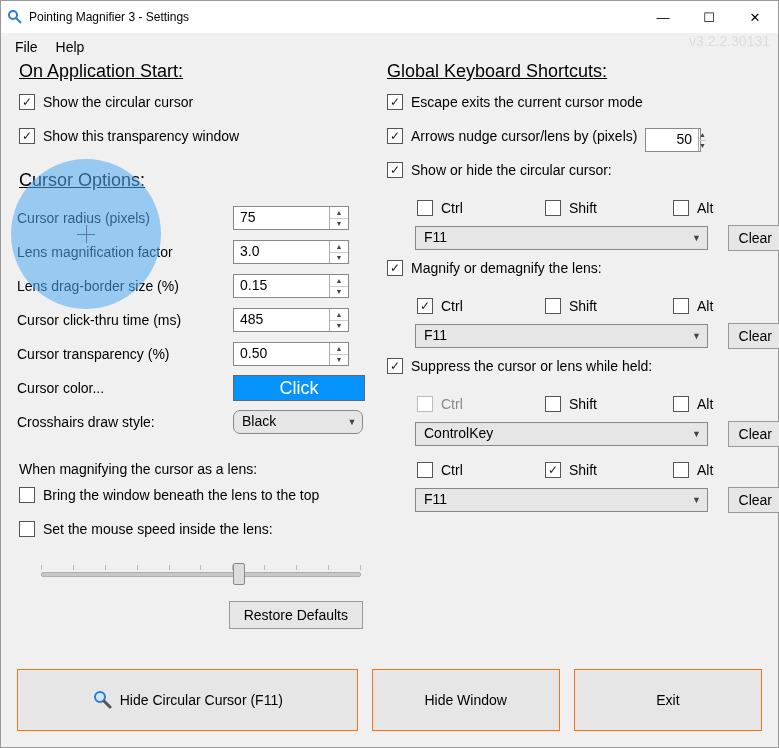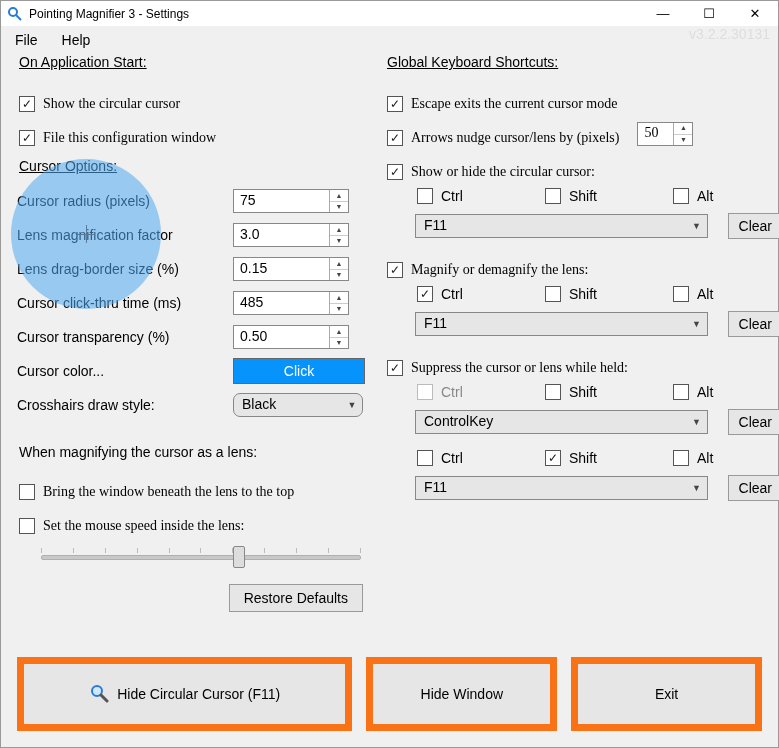--- a/index.html
+++ b/index.html
@@ -1,61 +1,61 @@
 <!DOCTYPE html>
 <html><head>
 <meta charset="utf-8">
 <style>
   html,body{margin:0;padding:0;font-family:"Segoe UI",Tahoma,sans-serif;font-size:13px;color:#000;}
   body{background:#fff;width:779px;height:748px;overflow:hidden;}
   .window{width:779px;height:748px;border:1px solid #999;background:#f0f0f0;box-sizing:border-box;display:flex;flex-direction:column;}
-  .titlebar{height:25px;background:#fff;display:flex;align-items:center;padding:0 0 0 6px;border-bottom:0;}
+  .titlebar{height:32px;background:#fff;display:flex;align-items:center;padding:0 0 0 6px;border-bottom:0;}
   .titlebar .icon{width:16px;height:16px;margin-right:6px;}
   .titlebar .title{flex:0 0 auto;font-size:12px;}
   .titlebar .spacer{flex:1;}
   .titlebar .winbtn{width:46px;height:30px;display:flex;align-items:center;justify-content:center;font-size:13px;}
-  .menubar{height:28px;display:flex;align-items:center;padding:0 14px;gap:24px;font-size:14px;}
+  .menubar{height:28px;display:flex;align-items:center;padding:0 14px;gap:18px;font-size:14px;}
   .version{margin-left:auto;color:#ddd;font-size:14px;margin-top:-28px;padding-right:8px;text-align:right;}
   .client{flex:1;display:flex;flex-direction:column;}
   .columns{flex:1;display:flex;padding:12px 16px 0 16px;gap:20px;}
   .col{flex:1;display:flex;flex-direction:column;}
-  .section-h{text-decoration:underline;font-size:14px;margin:0 0 10px 2px;}
-  .row{display:flex;align-items:flex-end;height:30px;margin:2px 0;font-family:Liberation Serif, serif;}
+  .section-h{text-decoration:underline;font-size:18px;margin:0 0 10px 2px;}
+  .row{display:flex;align-items:flex-start;height:30px;margin:2px 0;}
   .cb{width:14px;height:14px;border:1px solid #555;margin:0 8px 0 2px;display:inline-flex;align-items:center;justify-content:center;background:#fff;flex:0 0 auto;}
   .cb.checked::after{content:"✓";font-size:12px;line-height:1;color:#222;}
   .cb.disabled{border-color:#bbb;}
   .lbl{font-size:14px;}
   .lbl.disabled{color:#888;}
   .optrow{display:flex;align-items:center;height:34px;}
   .optrow .lbl{width:216px;}
   .spin{display:flex;width:116px;height:24px;border:1px solid #888;background:#fff;box-sizing:border-box;}
   .spin .val{flex:1;padding:2px 6px;font-size:14px;}
   .spin .arrows{width:18px;border-left:1px solid #aaa;display:flex;flex-direction:column;}
   .spin .arrows div{flex:1;display:flex;align-items:center;justify-content:center;font-size:7px;color:#444;}
   .spin .arrows div:first-child{border-bottom:1px solid #ccc;}
-  .color-btn{width:130px;height:24px;background:#0694fc;border:1px solid #666;color:#fff;display:flex;align-items:center;justify-content:center;font-size:14px;}
+  .color-btn{width:130px;height:24px;background:#0694fc;border:1px solid #666;color:#fff;display:flex;align-items:center;justify-content:center;font-size:18px;}
   .combo{display:flex;height:24px;border:1px solid #888;background:#e6e6e6;box-sizing:border-box;}
   .combo .val{flex:1;padding:2px 8px;font-size:14px;}
   .combo .arrow{width:20px;display:flex;align-items:center;justify-content:center;font-size:9px;color:#444;}
   .combo.small{width:130px;border-radius:7px;}
   .slider{height:26px;margin:8px 4px 10px 24px;position:relative;}
   .slider .track{position:absolute;left:0;right:0;top:11px;height:3px;background:#c8c8c8;border:1px solid #b0b0b0;border-radius:2px;}
   .slider .ticks{position:absolute;left:0;right:0;top:4px;height:6px;display:flex;justify-content:space-between;}
   .slider .ticks span{width:1px;height:5px;background:#bbb;}
   .slider .thumb{position:absolute;top:2px;left:62%;width:10px;height:20px;background:#ddd;border:1px solid #888;border-radius:2px;transform:translateX(-50%);} 
   .btn{border:1px solid #999;background:#e6e6e6;display:flex;align-items:center;justify-content:center;font-size:14px;padding:0 14px;height:28px;box-sizing:border-box;}
   .btn.small{height:26px;padding:9px 10px;}
   .shortcut-group{margin-bottom:6px;}
   .modrow{display:flex;align-items:center;height:28px;padding-left:30px;gap:16px;}
   .modcell{width:112px;display:flex;align-items:center;}
   .keyrow{display:flex;align-items:center;padding-left:30px;height:32px;gap:20px;}
   .keyrow .combo{flex:1;}
-  .nudge-row .spin{width:56px;margin-left:18px;}
+  .nudge-row .spin{width:56px;margin-left:8px;padding-left:24px;}
   .bottom-bar{display:flex;gap:14px;padding:14px 16px 16px 16px;}
-  .bottom-bar .big{flex:1;height:60px;border:7px solid #f97316;background:#e6e6e6;display:flex;align-items:center;justify-content:center;font-size:14px;gap:8px;}
+  .bottom-bar .big{flex:1;height:60px;border:1px solid #f97316;background:#e6e6e6;display:flex;align-items:center;justify-content:center;font-size:14px;gap:8px;}
   .left-restore{display:flex;justify-content:flex-end;margin:4px 2px 0 0;}
   .circ-overlay{position:absolute;left:10px;top:158px;width:150px;height:150px;border-radius:50%;background:rgba(80,170,240,0.55);pointer-events:none;display:flex;align-items:center;justify-content:center;}
   .circ-overlay::before,.circ-overlay::after{content:"";position:absolute;background:#5a7a96;}
   .circ-overlay::before{width:18px;height:1px;}
   .circ-overlay::after{width:1px;height:18px;}
   .win-rel{position:relative;}
 </style>
 </head>
 <body>
 
@@ -85,21 +85,21 @@
     <div class="columns">
 
       <div class="col">
         <div class="section-h">On Application Start:</div>
         <div class="row">
           <span class="cb checked"></span>
           <span class="lbl">Show the circular cursor</span>
         </div>
         <div class="row">
           <span class="cb checked"></span>
-          <span class="lbl">File this configuration window</span>
+          <span class="lbl">Show this transparency window</span>
         </div>
 
         <div class="section-h" style="margin-top:10px">Cursor Options:</div>
 
         <div class="optrow">
           <span class="lbl">Cursor radius (pixels)</span>
           <div class="spin">
             <span class="val">75</span>
             <div class="arrows">
                 <div>▲</div>

